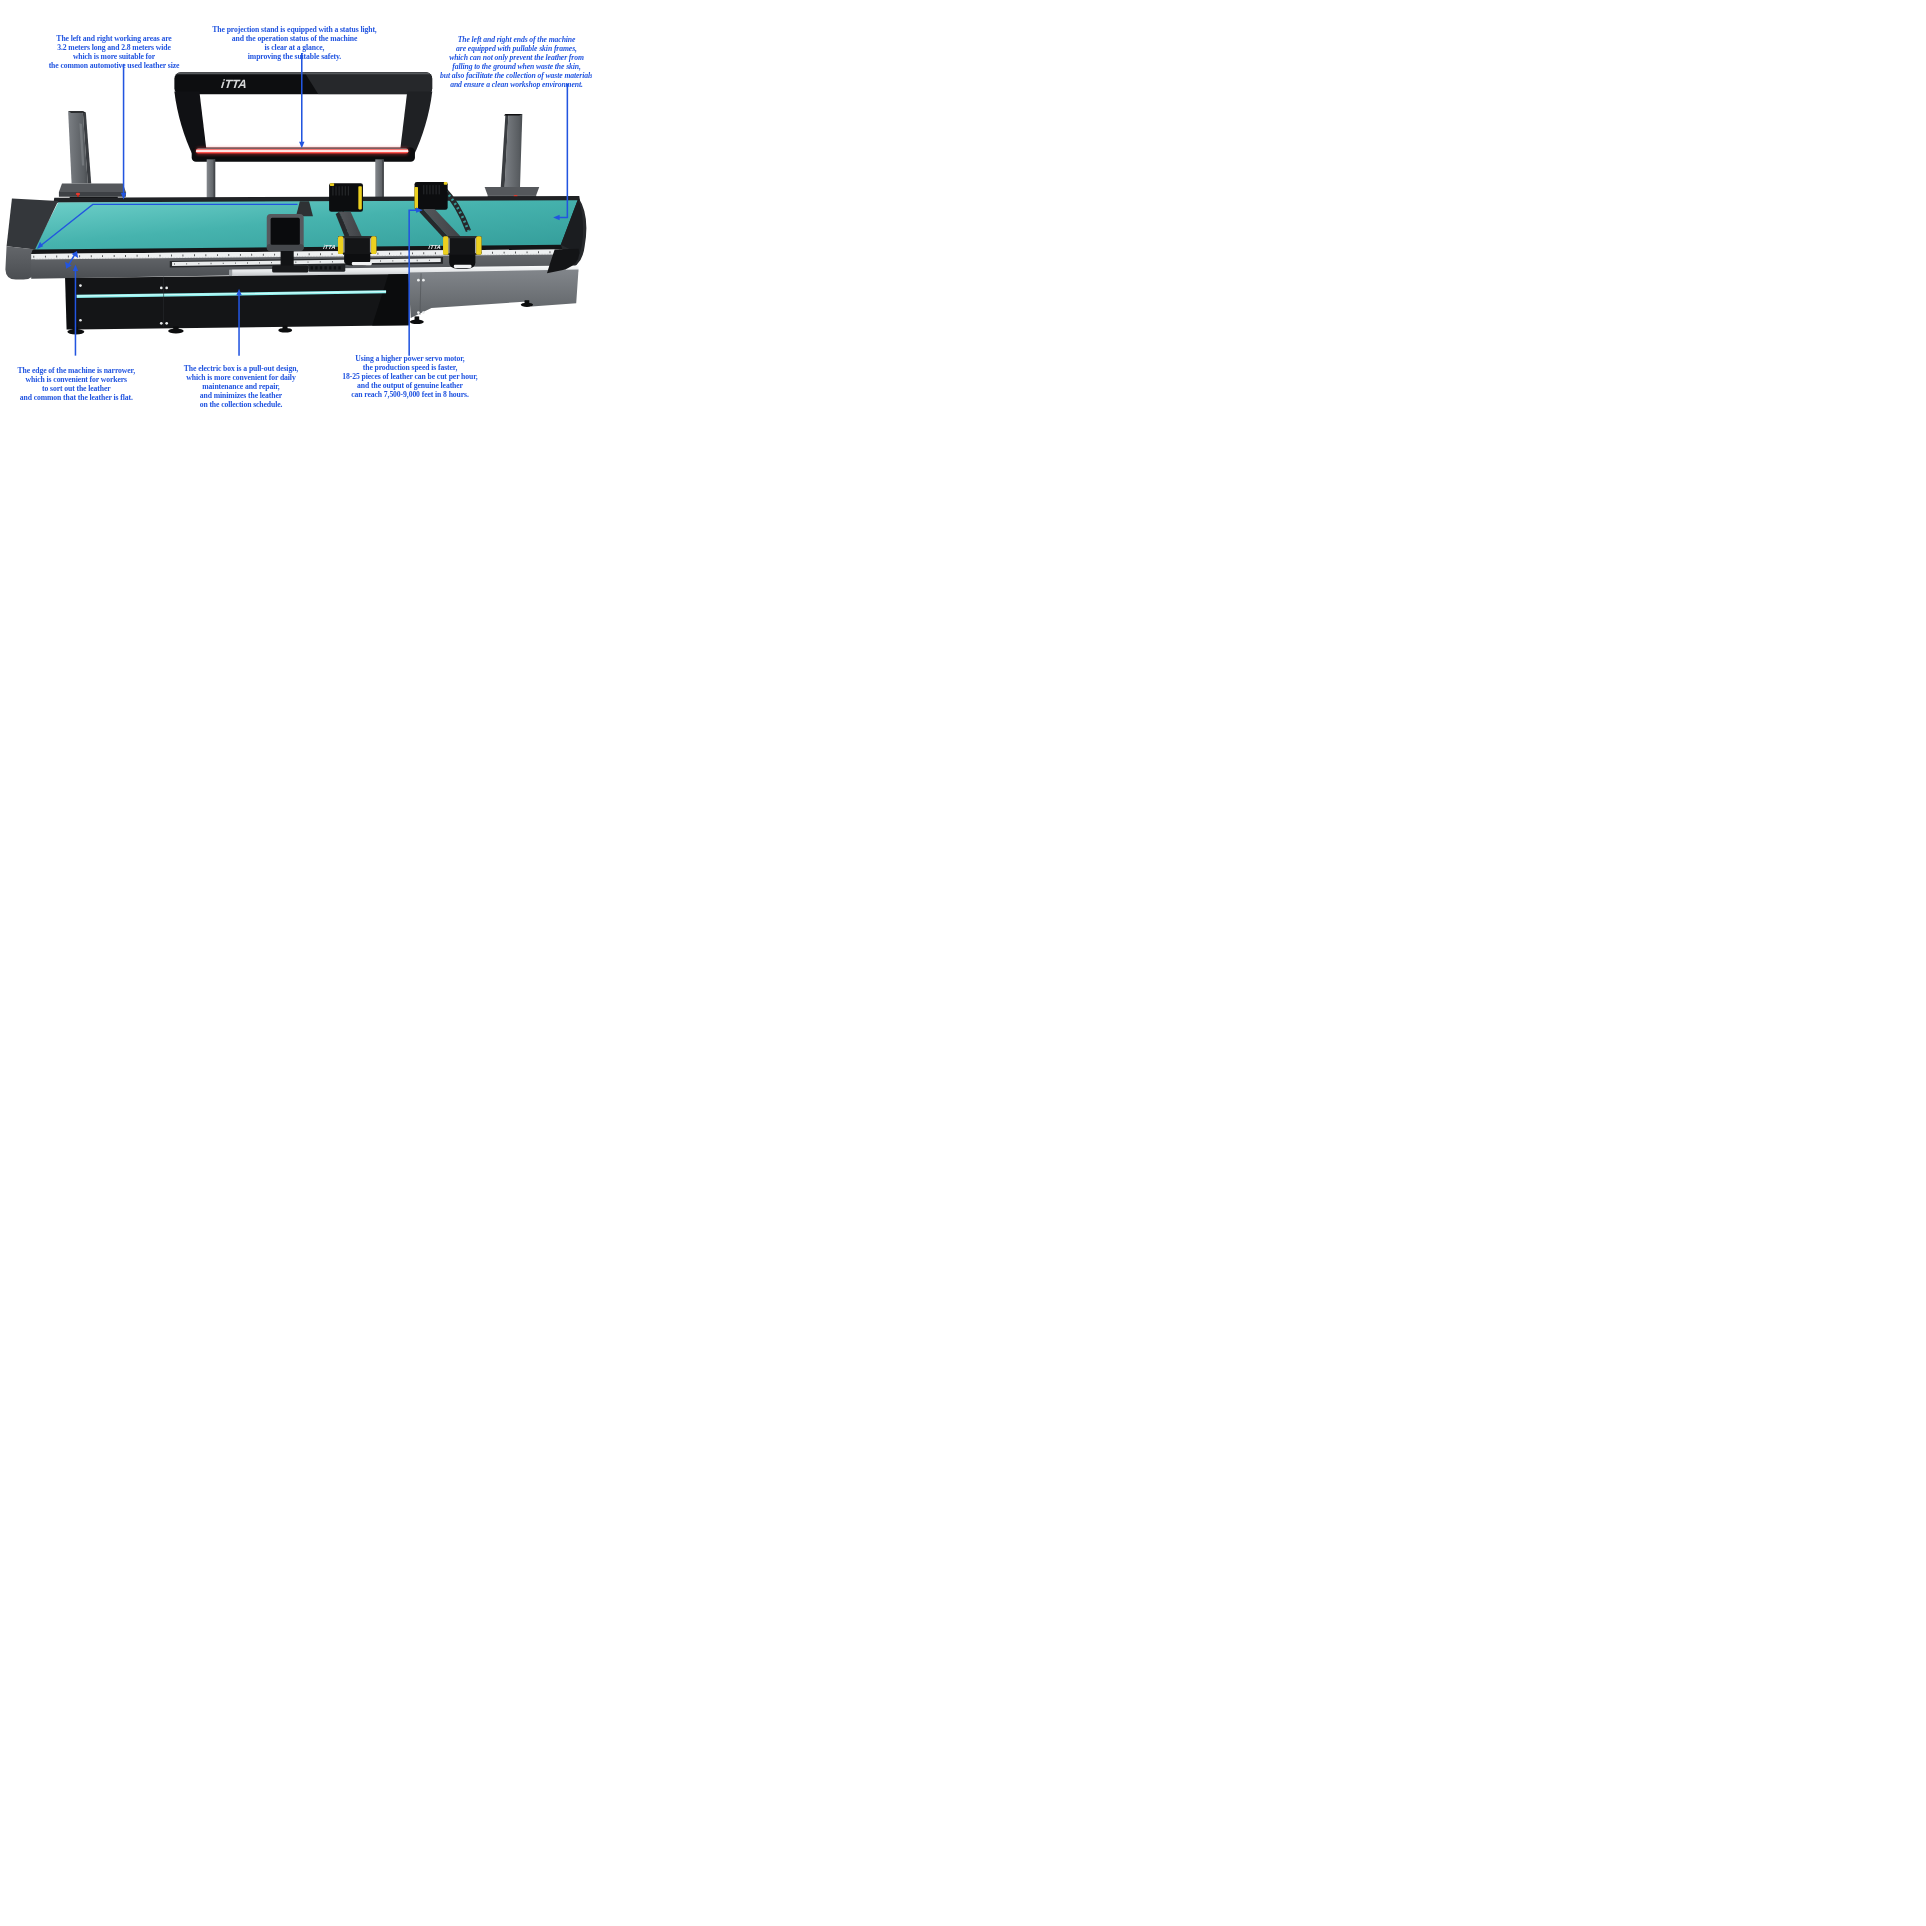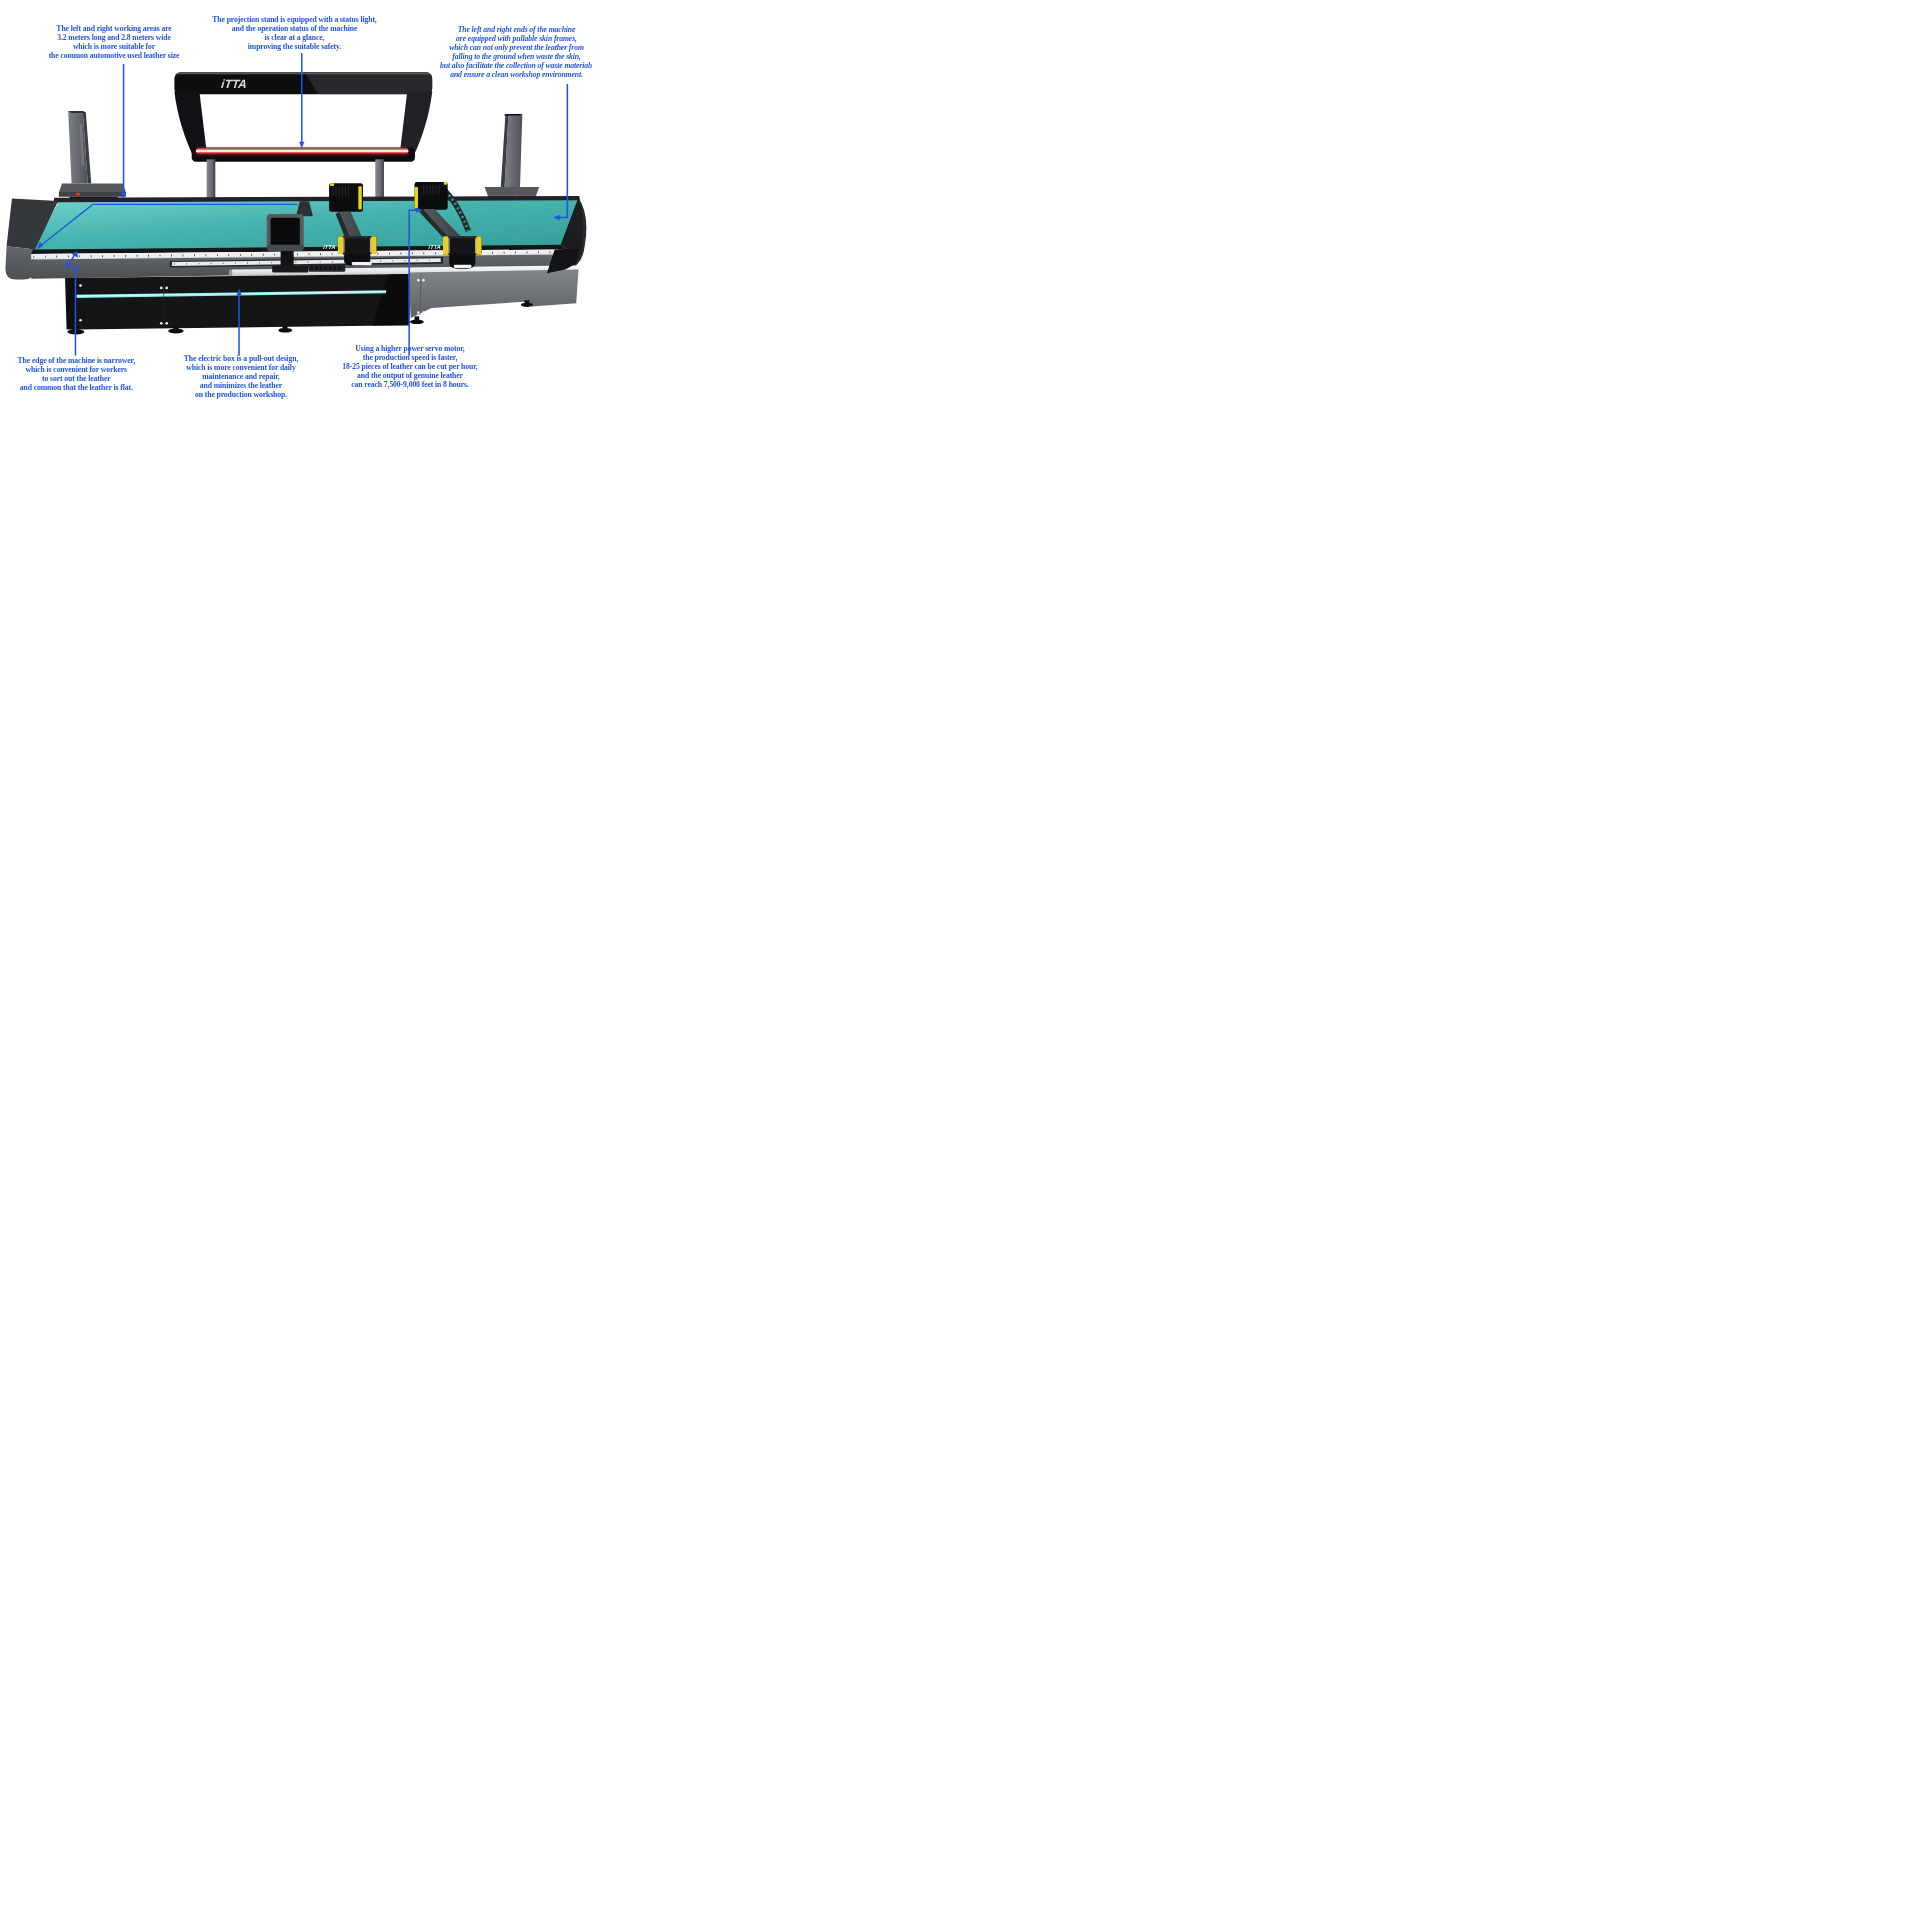--- a/index.html
+++ b/index.html
@@ -1,19 +1,19 @@
 <!DOCTYPE html>
 <html style="font-size:6.2px"><head>
 <meta charset="utf-8">
 <style>
   html,body{margin:0;padding:0;background:#ffffff;}
   #page{position:relative;width:592px;height:418px;background:#ffffff;overflow:hidden;
         font-family:"Liberation Serif", serif;}
   .note{position:absolute;color:#2255E0;font-weight:bold;text-align:center;
-        font-size:7.7px;line-height:8.9px;letter-spacing:-0.1px;}
+        font-size:7.7px;line-height:8.9px;letter-spacing:-0.1px;margin-top:10px;}
   .note .ln{white-space:nowrap;}
   #machine-svg{position:absolute;left:0;top:0;}
 </style>
 </head>
 <body>
 
 <div id="page">
 
   <svg id="machine-svg" width="592" height="418" viewBox="0 0 1536 1086">
     <defs>
@@ -297,21 +297,21 @@
     <div class="ln">which is convenient for workers</div>
     <div class="ln">to sort out the leather</div>
     <div class="ln">and common that the leather is flat.</div>
   </div>
 
   <div class="note" style="left:169px;top:355px;width:144px;">
     <div class="ln">The electric box is a pull-out design,</div>
     <div class="ln">which is more convenient for daily</div>
     <div class="ln">maintenance and repair,</div>
     <div class="ln">and minimizes the leather</div>
-    <div class="ln">on the production workshop.</div>
+    <div class="ln">on the collection schedule.</div>
   </div>
 
   <div class="note" style="left:329px;top:345px;width:162px;">
     <div class="ln">Using a higher power servo motor,</div>
     <div class="ln">the production speed is faster,</div>
     <div class="ln">18-25 pieces of leather can be cut per hour,</div>
     <div class="ln">and the output of genuine leather</div>
     <div class="ln">can reach 7,500-9,000 feet in 8 hours.</div>
   </div>
 

